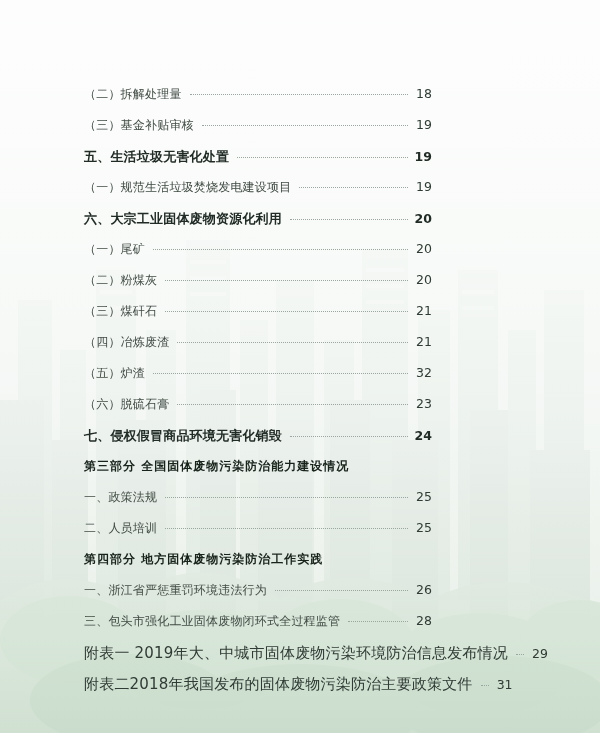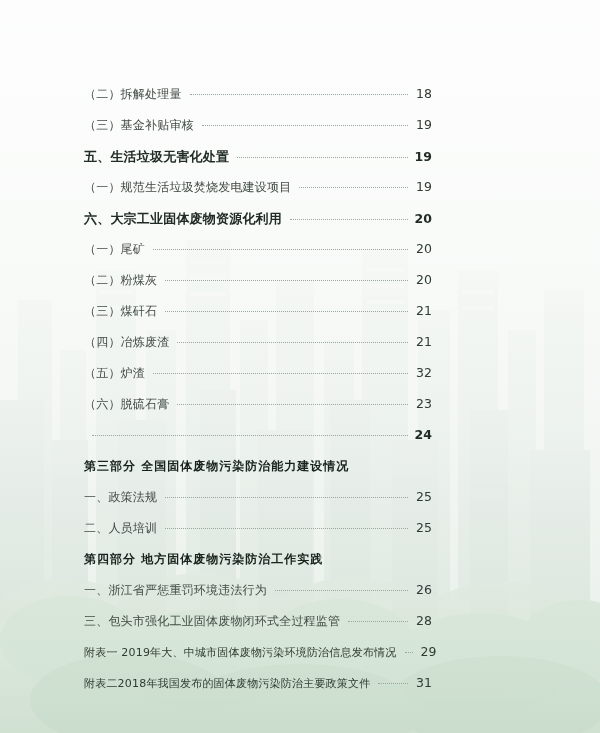--- a/index.html
+++ b/index.html
@@ -78,21 +78,21 @@
     font-weight: bold;
   }
   .toc-row.section .toc-label {
     color: #18231c;
     font-size: 12px;
     font-weight: bold;
     letter-spacing: 1px;
   }
   .toc-row.annex .toc-label {
     color: #2f3b34;
-    font-size: 11px;
+    font-size: 15px;
   }
   .dots {
     flex: 1 1 auto;
     margin: 0 6px 0 8px;
     border-bottom: 1px dotted #9aa79e;
     transform: translateY(-3px);
     min-width: 8px;
     height: 1px;
   }
   .toc-row.section .dots {
@@ -257,20 +257,21 @@
       <span class="page-num">32</span>
     </div>
 
     <div class="toc-row level-2">
       <span class="toc-label">（六）脱硫石膏</span>
       <span class="dots"></span>
       <span class="page-num">23</span>
     </div>
 
     <div class="toc-row level-1">
+      <span class="toc-label">七、侵权假冒商品环境无害化销毁</span>
       <span class="dots"></span>
       <span class="page-num">24</span>
     </div>
 
     <div class="toc-row section">
       <span class="toc-label">第三部分  全国固体废物污染防治能力建设情况</span>
       <span class="dots"></span>
       <span class="page-num"></span>
     </div>
 

